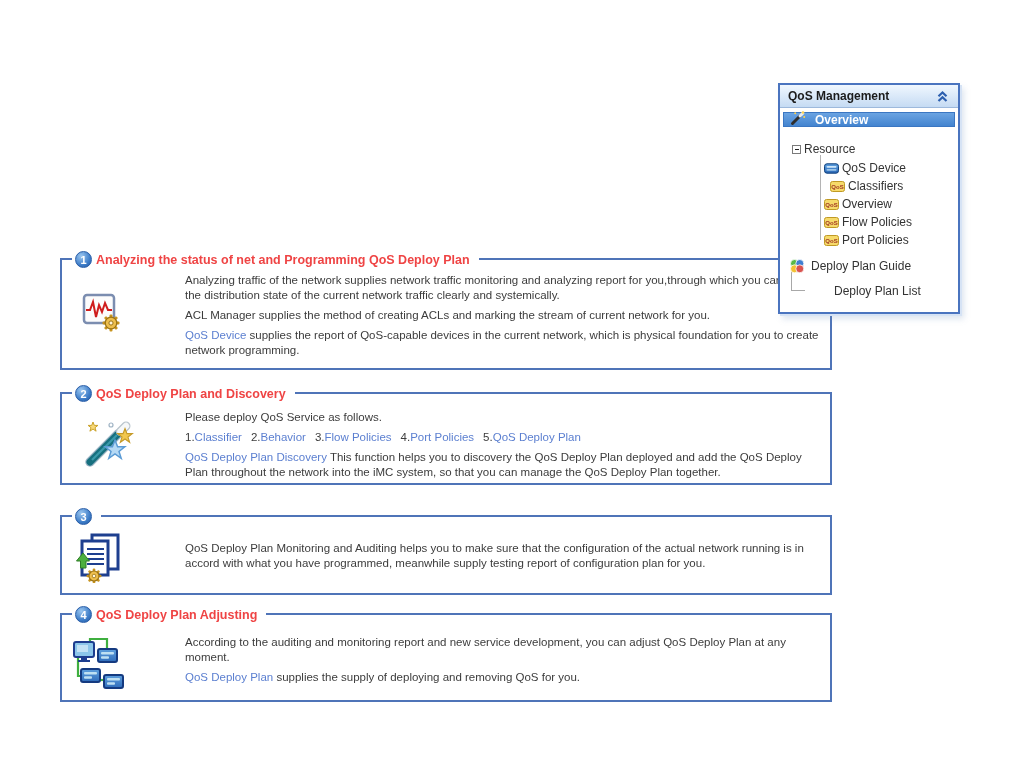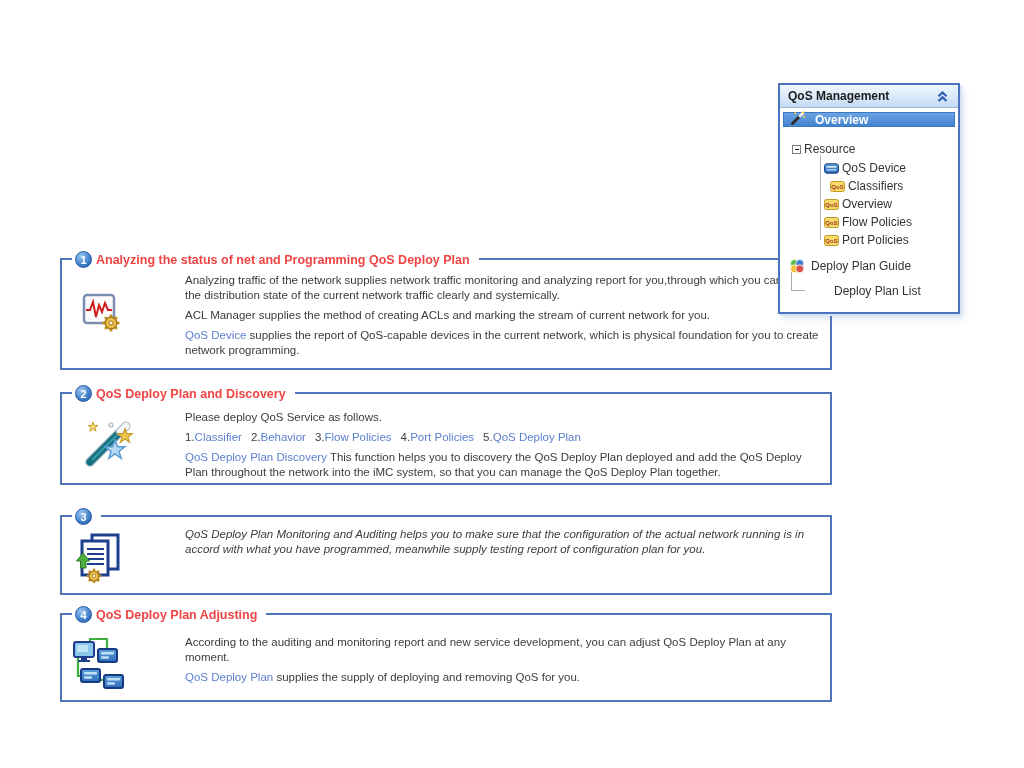--- a/index.html
+++ b/index.html
@@ -62,21 +62,21 @@
 
   .sec-body {
     position:absolute;
     left:123px; right:8px;
     font-size:11.5px;
     line-height:15px;
     color:#3c3c3c;
   }
   #s1 .sec-body { top:13px; }
   #s2 .sec-body { top:16px; }
-  #s3 .sec-body { top:10px;font-style:italic; }
+  #s3 .sec-body { top:24px; }
   #s4 .sec-body { top:20px; }
   .sec-body p { margin:0 0 5px 0; }
   .link { color:#5b7fd0; text-decoration:none; cursor:pointer; }
   .steps .num { color:#3c3c3c; }
   .steps .link { margin-right:9px; }
 
   
   .panel {
     position:absolute;
     left:778px; top:83px;

